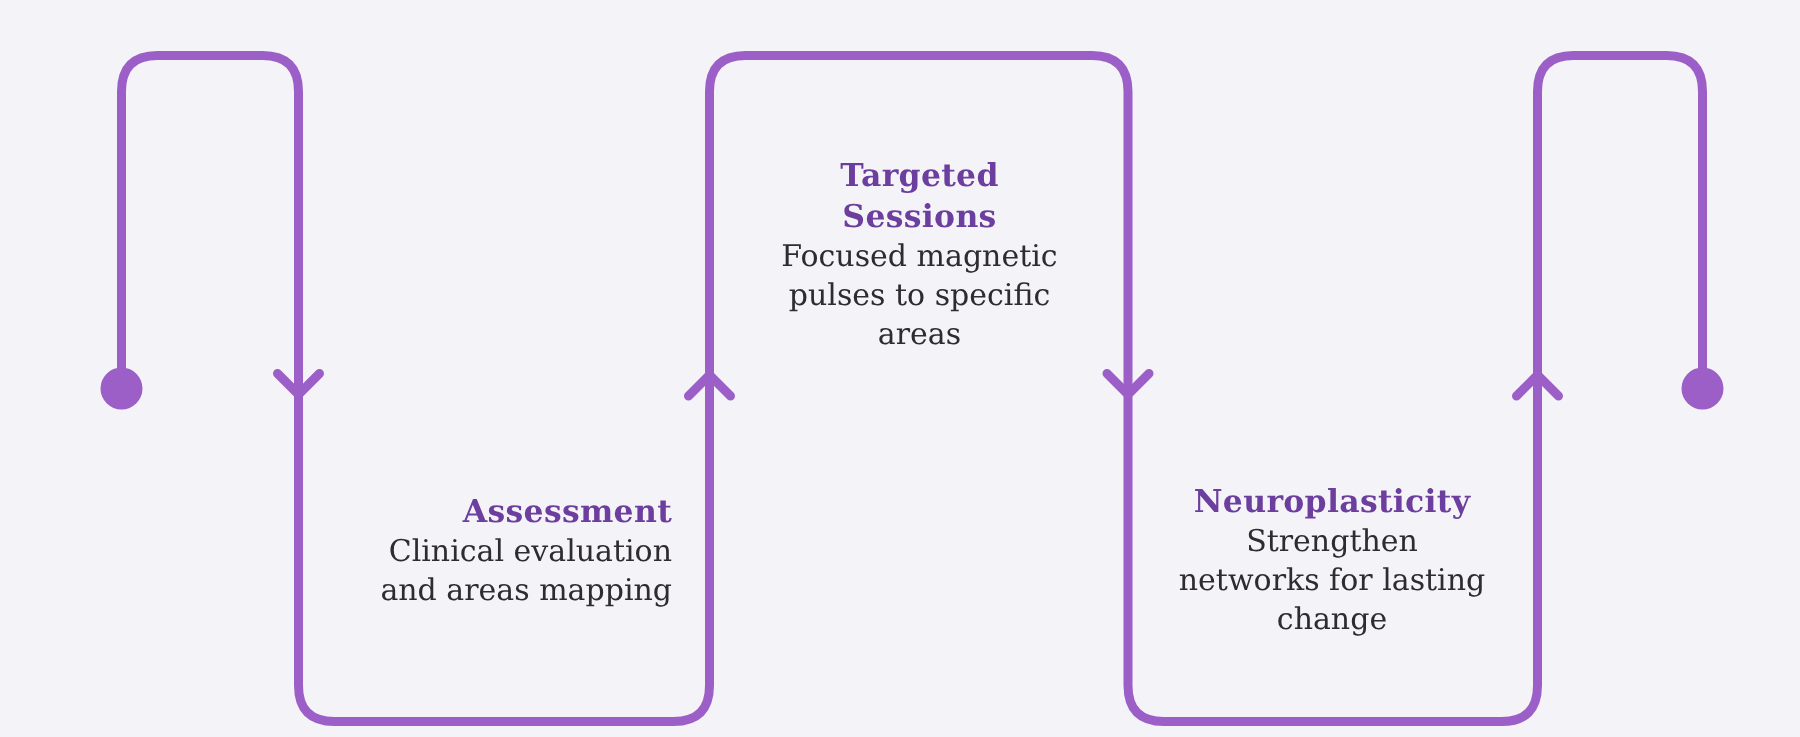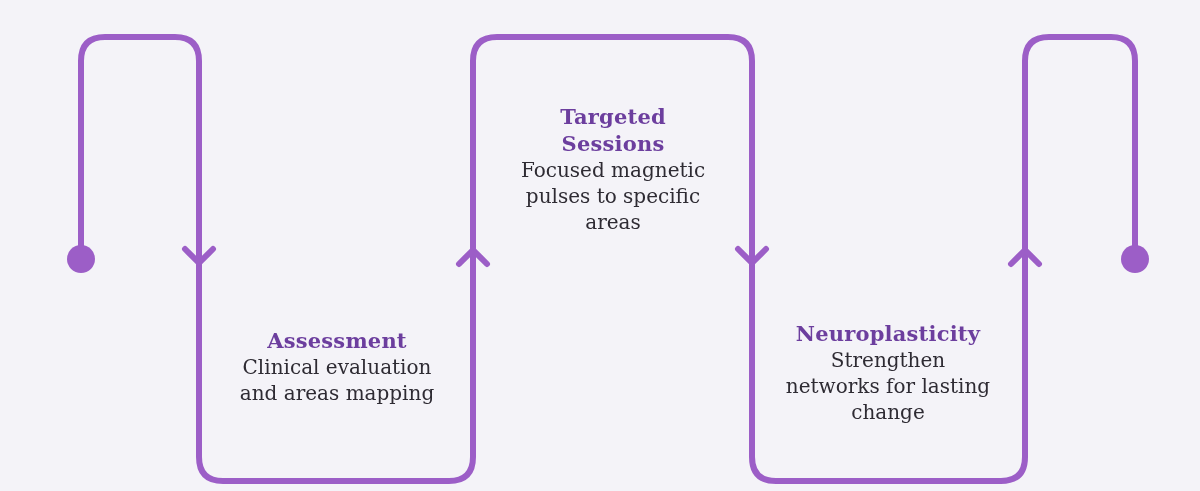--- a/index.html
+++ b/index.html
@@ -49,21 +49,21 @@
     color: var(--stage-title, #6c3e9e);
     letter-spacing: 0.2px;
   }
   .stage p {
     margin: 0;
     font-size: 20px;
     line-height: 26px;
     font-weight: 400;
     color: var(--stage-text, #2e2b33);
   }
-  .stage-assessment { left: 337px; top: 327px; width: 200px; }
+  .stage-assessment { left: 348px; top: 327px; width: 200px; text-align: right; }
   .stage-targeted   { left: 613px; top: 103px; width: 200px; }
   .stage-neuro      { left: 888px; top: 320px; width: 212px; }
 </style>
 </head>
 <body>
 
 <div class="canvas">
 
   <svg class="flow" viewBox="0 0 1200 491" width="1200" height="491" xmlns="http://www.w3.org/2000/svg">
     <path class="line" d="M 81 259 L 81 61 Q 81 37 105 37 L 175 37 Q 199 37 199 61

